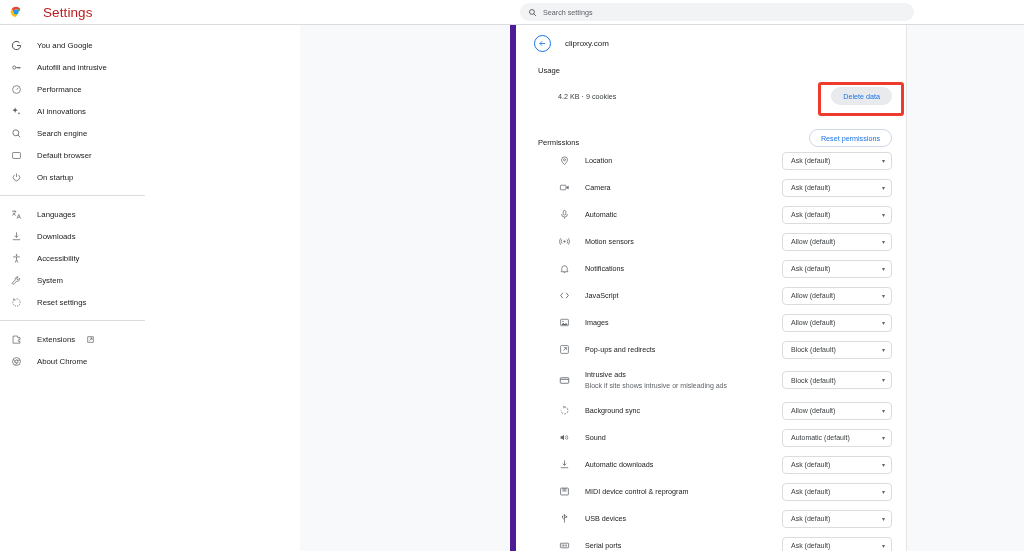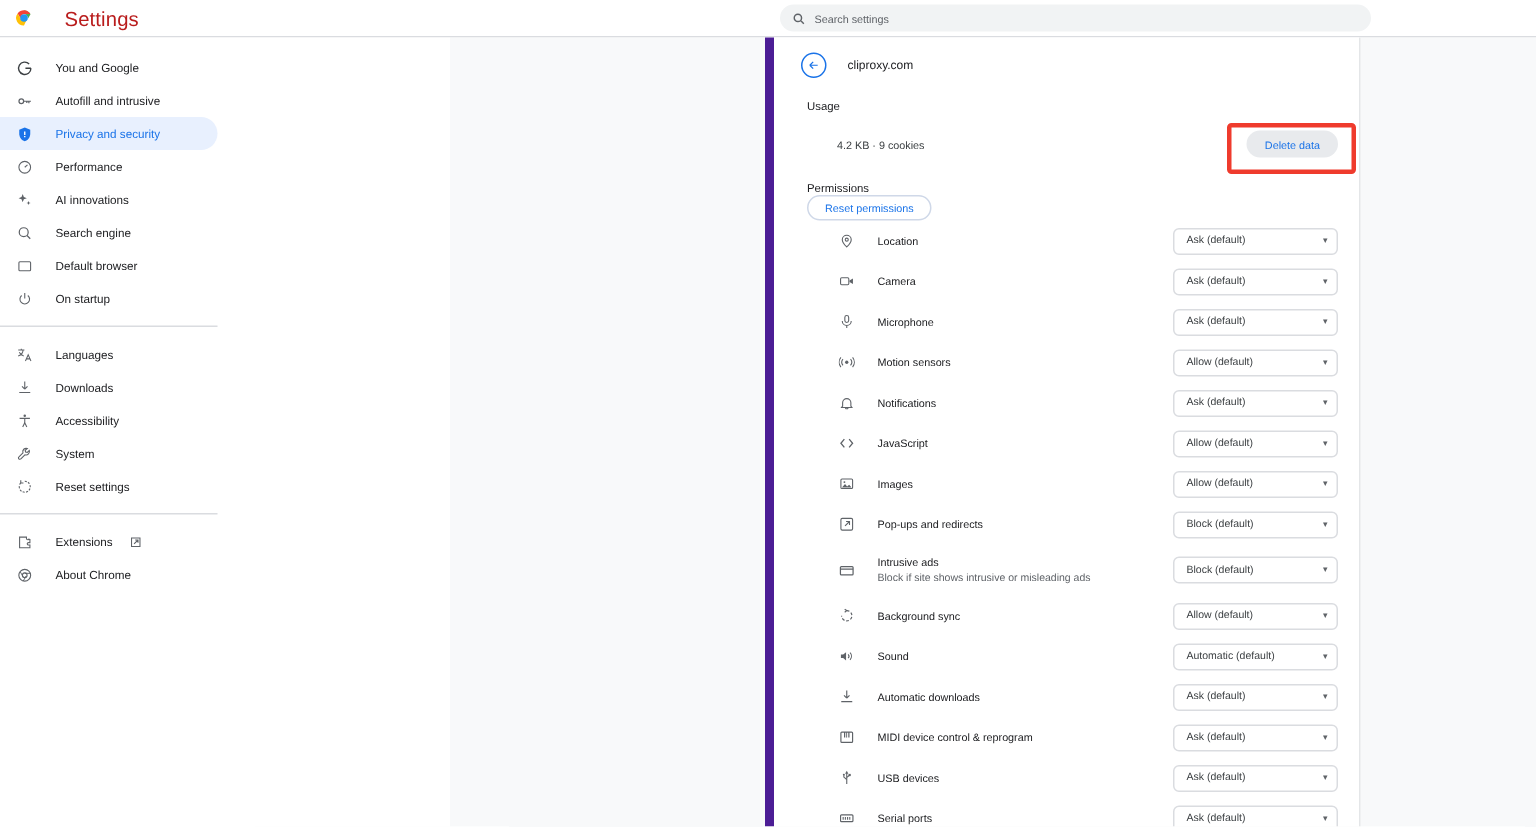--- a/index.html
+++ b/index.html
@@ -102,22 +102,22 @@
     background: #ffffff; color: #1a73e8; border: 1px solid #cfd8e8;
     font-size: 7.2px; font-family: inherit; cursor: pointer;
     display: flex; align-items: center; justify-content: center;
     padding: 0 11px;
   }
   .redbox {
     position: absolute; left: 818px; top: 82px; width: 86px; height: 34px;
     border: 3px solid #ef3b2d; border-radius: 3px; pointer-events: none; z-index: 40;
   }
   .perm-head {
-    display: flex; align-items: flex-start; justify-content: space-between;
-    padding: 0 14px 0 22px; height: 26px; margin-top: 7px; flex-direction: column;
+    display: flex; align-items: flex-end; justify-content: space-between;
+    padding: 0 14px 0 22px; height: 26px; margin-top: 7px;
   }
   .perm-head .section-label { padding: 0; }
 
   .perm-row {
     display: flex; align-items: center; height: 27px; padding-left: 42px; padding-right: 14px;
   }
   .perm-row .ico {
     width: 13px; height: 13px; flex: 0 0 13px; color: #5f6368;
     display: flex; align-items: center; justify-content: center;
   }
@@ -170,29 +170,20 @@
   <div class="nav-item">
     <span class="ico">
       <svg viewBox="0 0 24 24" width="11" height="11">
           <circle cx="7" cy="12" r="3.4" fill="none" stroke="#5f6368" stroke-width="1.8"></circle>
           <path fill="none" stroke="#5f6368" stroke-width="1.8" d="M10.4 12H21M18 12v3M15 12v2.4"></path>
         </svg>
     </span>
     <span class="lbl">Autofill and intrusive</span>
   </div>
 
-  <div class="nav-item active">
-    <span class="ico">
-      <svg viewBox="0 0 24 24" width="11" height="11">
-          <path fill="#1a73e8" d="M12 2 4 5.4v6c0 5.2 3.4 9.7 8 10.8 4.6-1.1 8-5.6 8-10.8v-6z"></path>
-          <path fill="#fff" d="M11 8h2v5h-2zM11 14.5h2v2h-2z"></path>
-        </svg>
-    </span>
-    <span class="lbl">Privacy and security</span>
-  </div>
 
   <div class="nav-item">
     <span class="ico">
       <svg viewBox="0 0 24 24" width="11" height="11">
           <circle cx="12" cy="12" r="8.5" fill="none" stroke="#5f6368" stroke-width="1.6"></circle>
           <path fill="none" stroke="#5f6368" stroke-width="1.6" d="M12 12l4-3.4"></path>
         </svg>
     </span>
     <span class="lbl">Performance</span>
   </div>
@@ -369,21 +360,21 @@
           </div>
         </div>
         <div class="perm-row">
           <span class="ico">
             <svg viewBox="0 0 24 24" width="11" height="11">
               <rect x="9.2" y="3" width="5.6" height="10" rx="2.8" fill="none" stroke="#5f6368" stroke-width="1.6"></rect>
               <path fill="none" stroke="#5f6368" stroke-width="1.6" d="M5.5 11a6.5 6.5 0 0 0 13 0M12 17.5V21"></path>
             </svg>
           </span>
           <div class="perm-txt">
-            <div class="perm-name">Microphone</div>
+            <div class="perm-name">Automatic</div>
           </div>
           <div class="select">
             <span class="val">Ask (default)</span>
             <span class="chev">▾</span>
           </div>
         </div>
         <div class="perm-row">
           <span class="ico">
             <svg viewBox="0 0 24 24" width="11" height="11">
               <circle cx="12" cy="12" r="2.4" fill="#5f6368"></circle>

